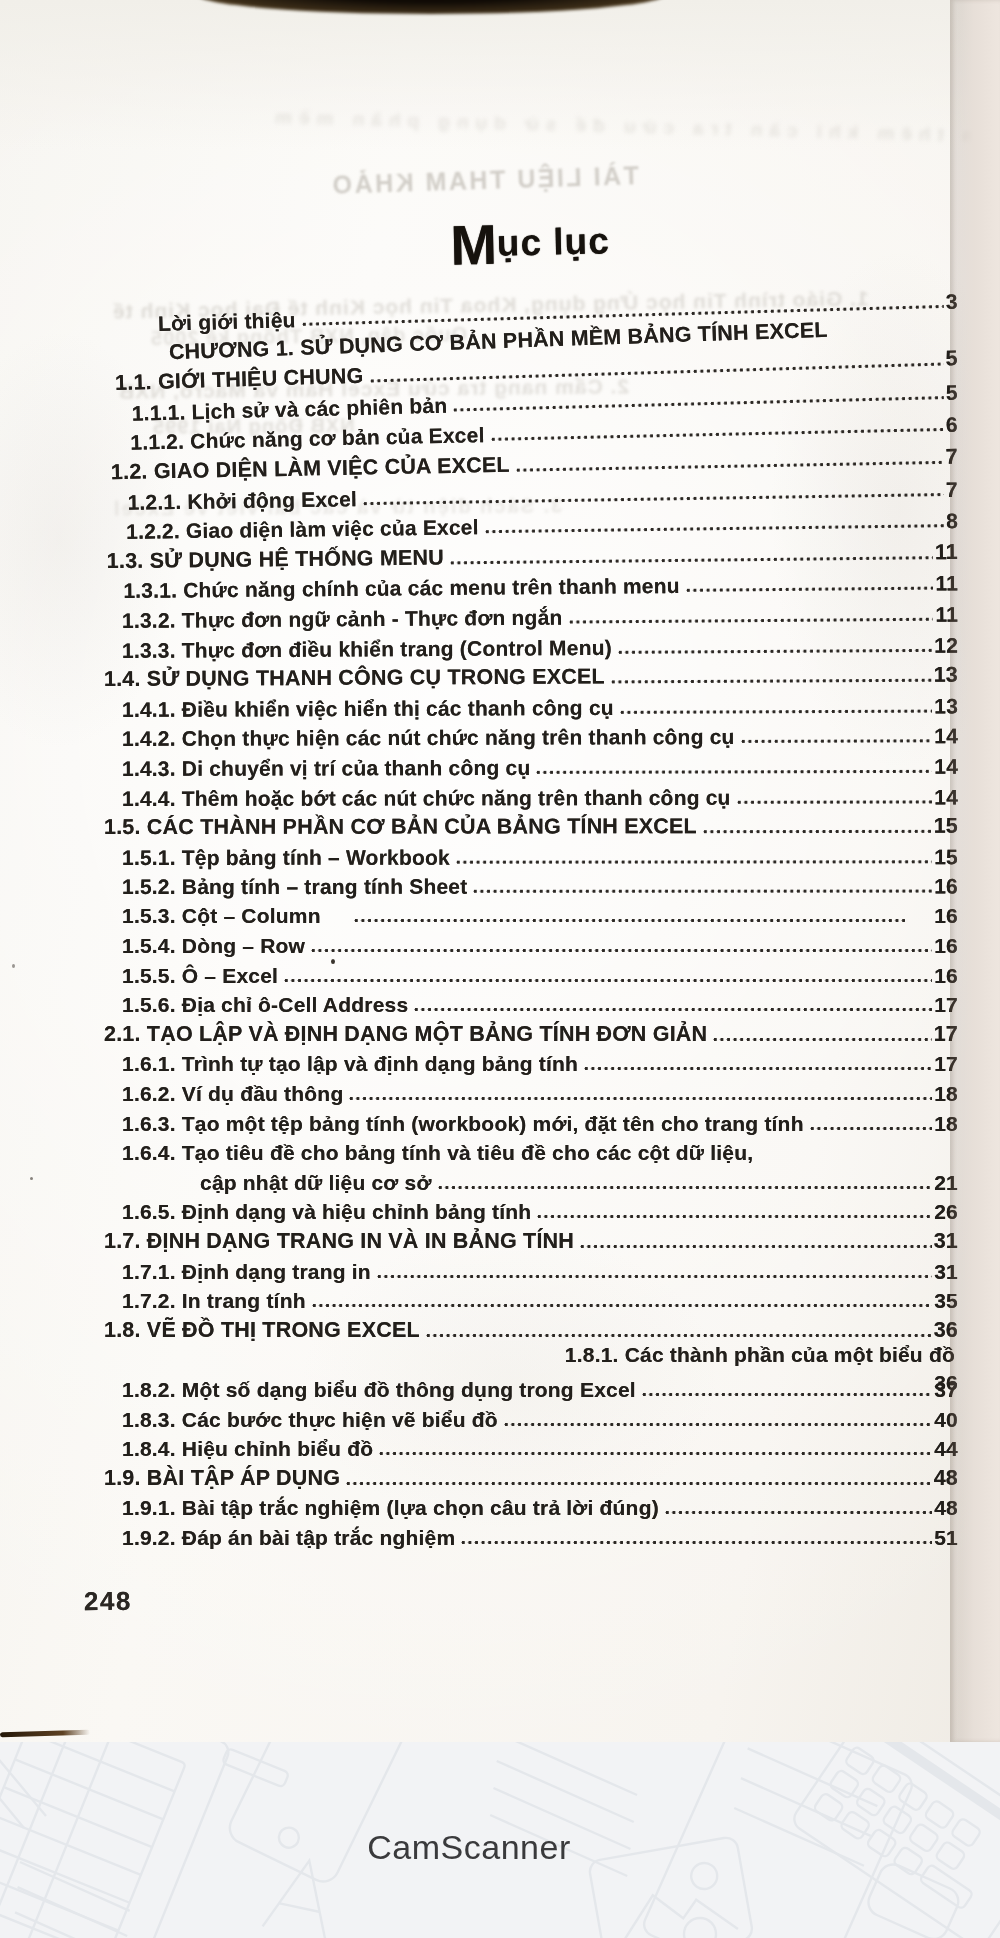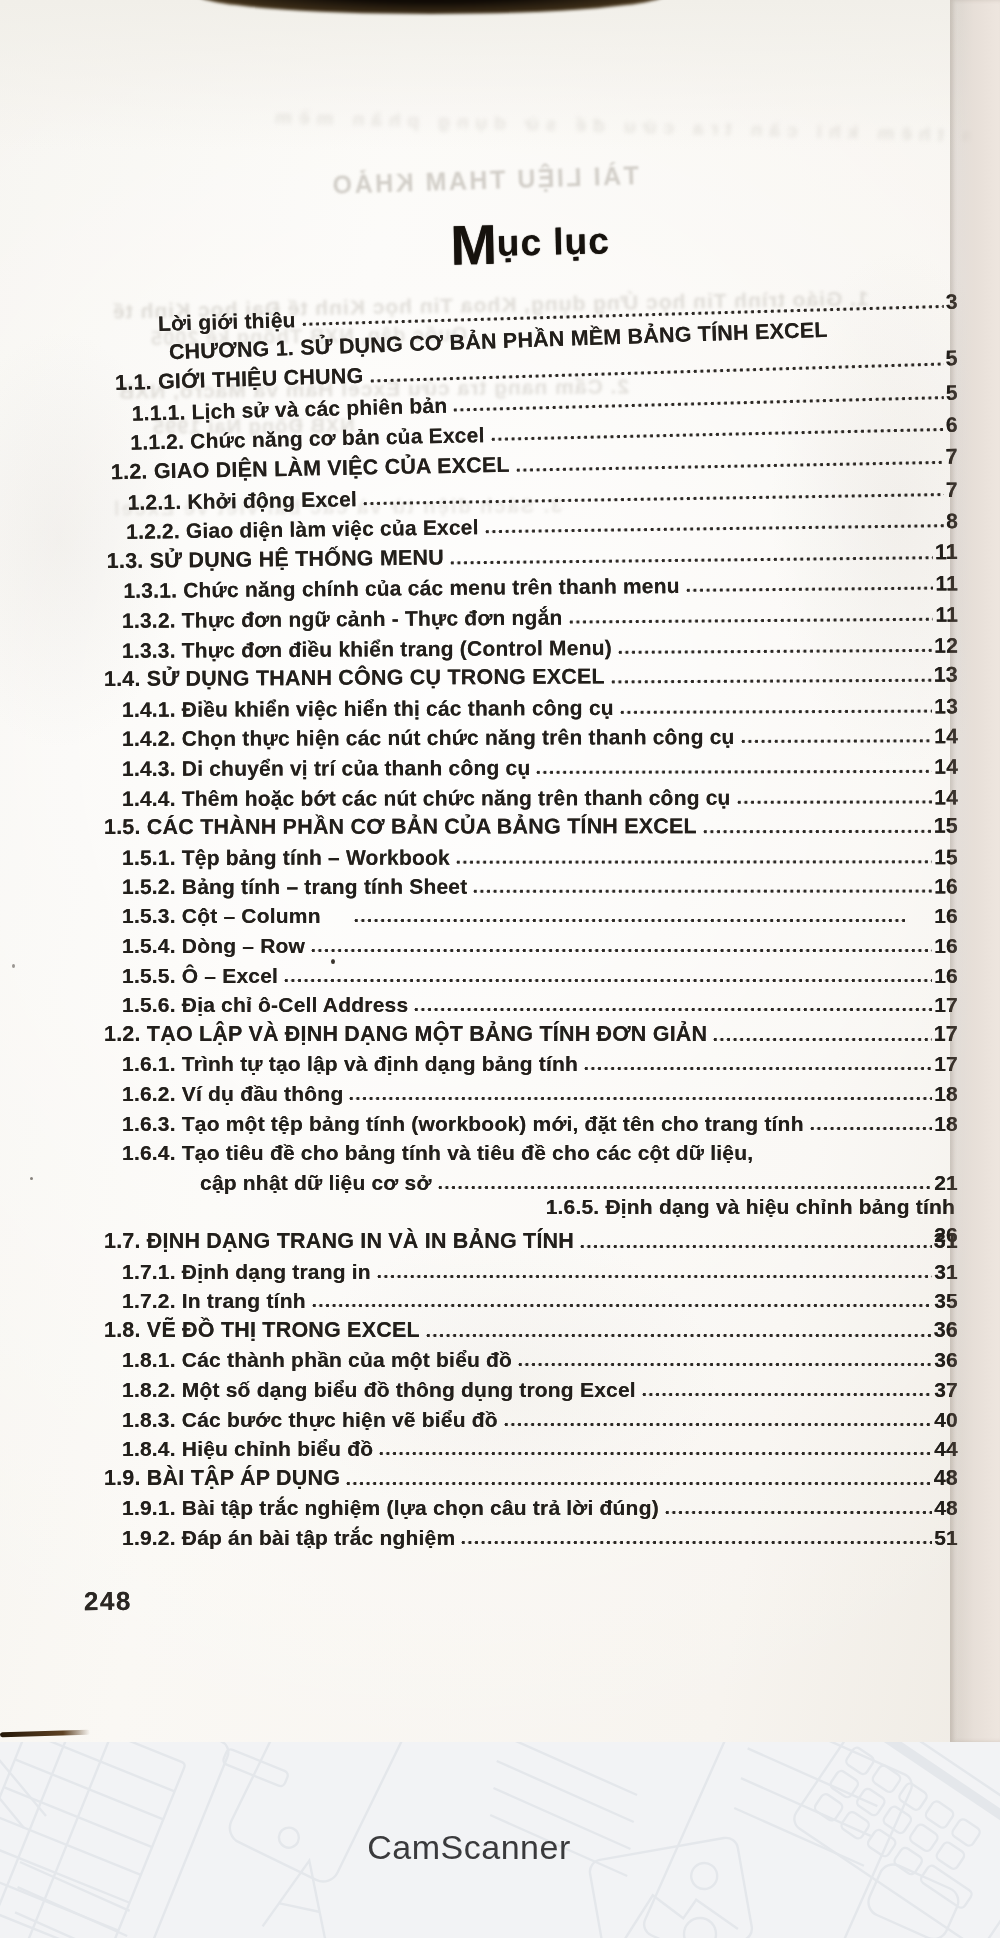--- a/index.html
+++ b/index.html
@@ -203,21 +203,21 @@
     <span class="label">1.5.5. Ô – Excel</span>
     <span class="dots"></span>
     <span class="page">16</span>
   </div>
         <div class="row lv-sub" style="padding-left: 34px; transform: rotate(0deg);">
     <span class="label">1.5.6. Địa chỉ ô-Cell Address</span>
     <span class="dots"></span>
     <span class="page">17</span>
   </div>
         <div class="row lv-section" style="padding-left: 16px; transform: rotate(0deg);">
-    <span class="label">1.2. TẠO LẬP VÀ ĐỊNH DẠNG MỘT BẢNG TÍNH ĐƠN GIẢN</span>
+    <span class="label">2.1. TẠO LẬP VÀ ĐỊNH DẠNG MỘT BẢNG TÍNH ĐƠN GIẢN</span>
     <span class="dots"></span>
     <span class="page">17</span>
   </div>
         <div class="row lv-sub" style="padding-left: 34px; transform: rotate(0deg);">
     <span class="label">1.6.1. Trình tự tạo lập và định dạng bảng tính</span>
     <span class="dots"></span>
     <span class="page">17</span>
   </div>
         <div class="row lv-sub" style="padding-left: 34px; transform: rotate(0deg);">
     <span class="label">1.6.2. Ví dụ đầu thông</span>
@@ -231,21 +231,21 @@
   </div>
         <div class="row lv-sub" style="padding-left: 34px; transform: rotate(0deg);">
     <span class="label">1.6.4. Tạo tiêu đề cho bảng tính và tiêu đề cho các cột dữ liệu,</span>
 
   </div>
         <div class="row lv-cont" style="padding-left: 112px; transform: rotate(0deg);">
     <span class="label">cập nhật dữ liệu cơ sở</span>
     <span class="dots"></span>
     <span class="page">21</span>
   </div>
-        <div class="row lv-sub" style="padding-left: 34px; transform: rotate(0deg); flex-direction: column;">
+        <div class="row lv-sub" style="padding-left: 34px; transform: rotate(0deg);">
     <span class="label">1.6.5. Định dạng và hiệu chỉnh bảng tính</span>
     <span class="dots"></span>
     <span class="page">26</span>
   </div>
         <div class="row lv-section" style="padding-left: 16px; transform: rotate(0deg);">
     <span class="label">1.7. ĐỊNH DẠNG TRANG IN VÀ IN BẢNG TÍNH</span>
     <span class="dots"></span>
     <span class="page">31</span>
   </div>
         <div class="row lv-sub" style="padding-left: 34px; transform: rotate(0deg);">
@@ -256,21 +256,21 @@
         <div class="row lv-sub" style="padding-left: 34px; transform: rotate(0deg);">
     <span class="label">1.7.2. In trang tính</span>
     <span class="dots"></span>
     <span class="page">35</span>
   </div>
         <div class="row lv-section" style="padding-left: 16px; transform: rotate(0deg);">
     <span class="label">1.8. VẼ ĐỒ THỊ TRONG EXCEL</span>
     <span class="dots"></span>
     <span class="page">36</span>
   </div>
-        <div class="row lv-sub" style="padding-left: 34px; transform: rotate(0deg);">
+        <div class="row lv-sub" style="padding-left: 34px; transform: rotate(0deg); flex-direction: column;">
     <span class="label">1.8.1. Các thành phần của một biểu đồ</span>
     <span class="dots"></span>
     <span class="page">36</span>
   </div>
         <div class="row lv-sub" style="padding-left: 34px; transform: rotate(0deg);">
     <span class="label">1.8.2. Một số dạng biểu đồ thông dụng trong Excel</span>
     <span class="dots"></span>
     <span class="page">37</span>
   </div>
         <div class="row lv-sub" style="padding-left: 34px; transform: rotate(0deg);">

